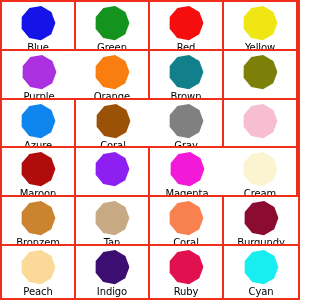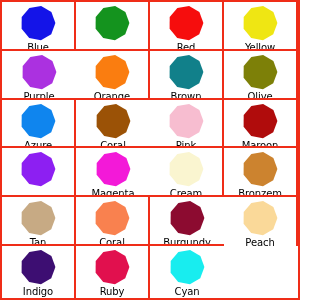--- a/index.html
+++ b/index.html
@@ -79,20 +79,21 @@
         </svg>
       </div>
       <div class="swatch-label">Blue</div>
     </div>
     <div class="swatch-cell">
       <div class="swatch-shape-wrap">
         <svg class="swatch-shape" viewBox="0 0 36 36">
           <polygon points="21.12,0.88 31.39,6.89 35.40,18.10 31.27,29.26 20.93,35.15 9.22,33.02 1.62,23.86 1.68,11.96 9.38,2.88" fill="#14931e"></polygon>
         </svg>
       </div>
+      <div class="swatch-label">Green</div>
     </div>
     <div class="swatch-cell">
       <div class="swatch-shape-wrap">
         <svg class="swatch-shape" viewBox="0 0 36 36">
           <polygon points="21.12,0.88 31.39,6.89 35.40,18.10 31.27,29.26 20.93,35.15 9.22,33.02 1.62,23.86 1.68,11.96 9.38,2.88" fill="#f60d0d"></polygon>
         </svg>
       </div>
       <div class="swatch-label">Red</div>
     </div>
     <div class="swatch-cell">
@@ -126,45 +127,51 @@
         </svg>
       </div>
       <div class="swatch-label">Brown</div>
     </div>
     <div class="swatch-cell">
       <div class="swatch-shape-wrap">
         <svg class="swatch-shape" viewBox="0 0 36 36">
           <polygon points="21.12,0.88 31.39,6.89 35.40,18.10 31.27,29.26 20.93,35.15 9.22,33.02 1.62,23.86 1.68,11.96 9.38,2.88" fill="#7d8008"></polygon>
         </svg>
       </div>
-      <div class="swatch-label">Olive</div>
     </div>
     <div class="swatch-cell">
       <div class="swatch-shape-wrap">
         <svg class="swatch-shape" viewBox="0 0 36 36">
           <polygon points="21.12,0.88 31.39,6.89 35.40,18.10 31.27,29.26 20.93,35.15 9.22,33.02 1.62,23.86 1.68,11.96 9.38,2.88" fill="#0f85ee"></polygon>
         </svg>
       </div>
       <div class="swatch-label">Azure</div>
     </div>
     <div class="swatch-cell col-last">
       <div class="swatch-shape-wrap">
         <svg class="swatch-shape" viewBox="0 0 36 36">
           <polygon points="21.12,0.88 31.39,6.89 35.40,18.10 31.27,29.26 20.93,35.15 9.22,33.02 1.62,23.86 1.68,11.96 9.38,2.88" fill="#9b5206"></polygon>
         </svg>
       </div>
       <div class="swatch-label">Coral</div>
     </div>
     <div class="swatch-cell">
       <div class="swatch-shape-wrap">
         <svg class="swatch-shape" viewBox="0 0 36 36">
+          <polygon points="21.12,0.88 31.39,6.89 35.40,18.10 31.27,29.26 20.93,35.15 9.22,33.02 1.62,23.86 1.68,11.96 9.38,2.88" fill="#808080"></polygon>
+        </svg>
+      </div>
+      <div class="swatch-label">Gray</div>
+    </div>
+    <div class="swatch-cell">
+      <div class="swatch-shape-wrap">
+        <svg class="swatch-shape" viewBox="0 0 36 36">
           <polygon points="21.12,0.88 31.39,6.89 35.40,18.10 31.27,29.26 20.93,35.15 9.22,33.02 1.62,23.86 1.68,11.96 9.38,2.88" fill="#f7bdd0"></polygon>
         </svg>
       </div>
-      <div class="swatch-label">Pink</div>
     </div>
     <div class="swatch-cell">
       <div class="swatch-shape-wrap">
         <svg class="swatch-shape" viewBox="0 0 36 36">
           <polygon points="21.12,0.88 31.39,6.89 35.40,18.10 31.27,29.26 20.93,35.15 9.22,33.02 1.62,23.86 1.68,11.96 9.38,2.88" fill="#b00c0c"></polygon>
         </svg>
       </div>
       <div class="swatch-label">Maroon</div>
     </div>
     <div class="swatch-cell">

